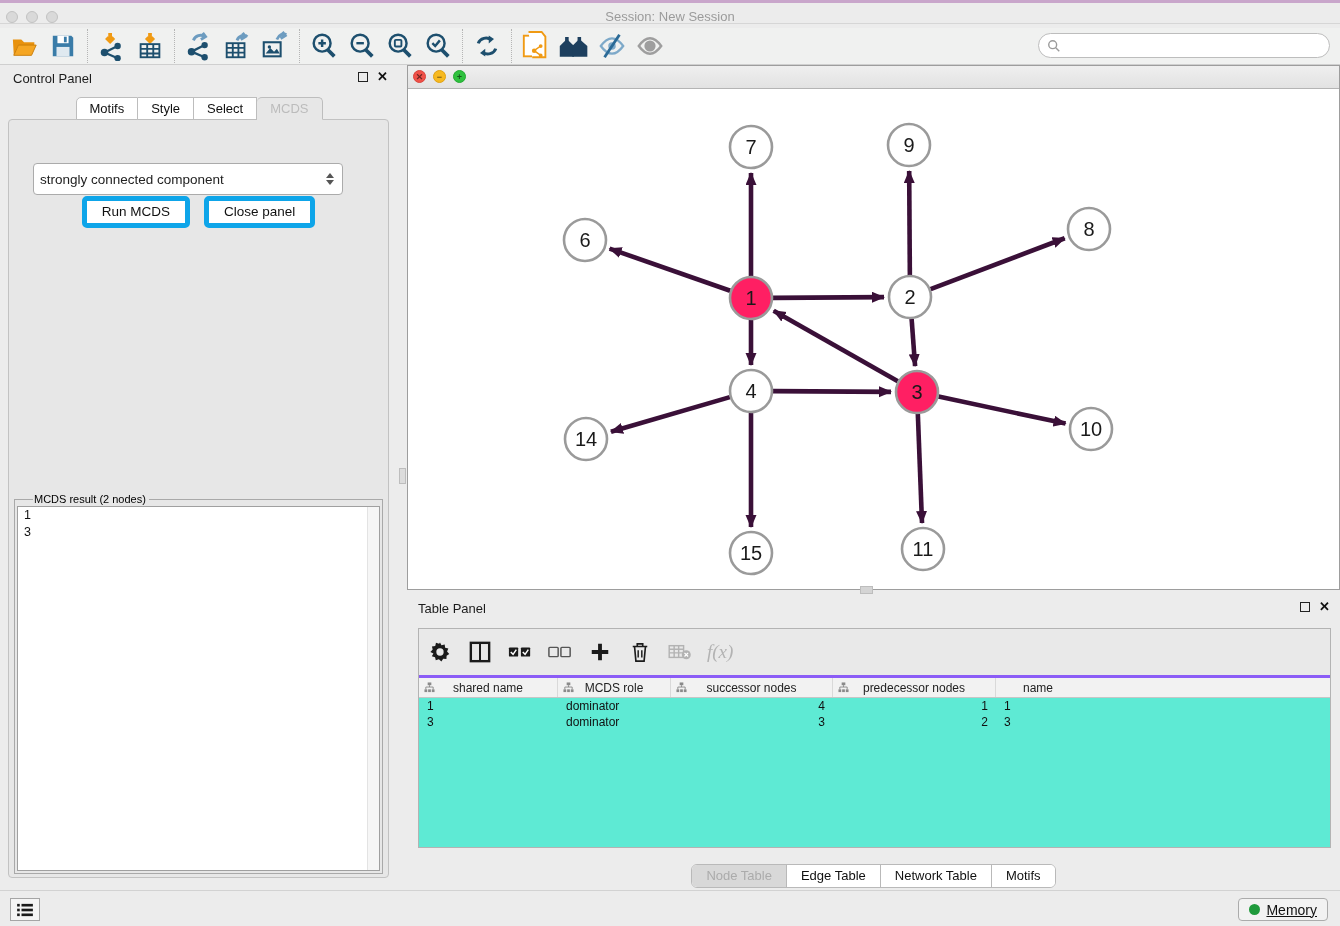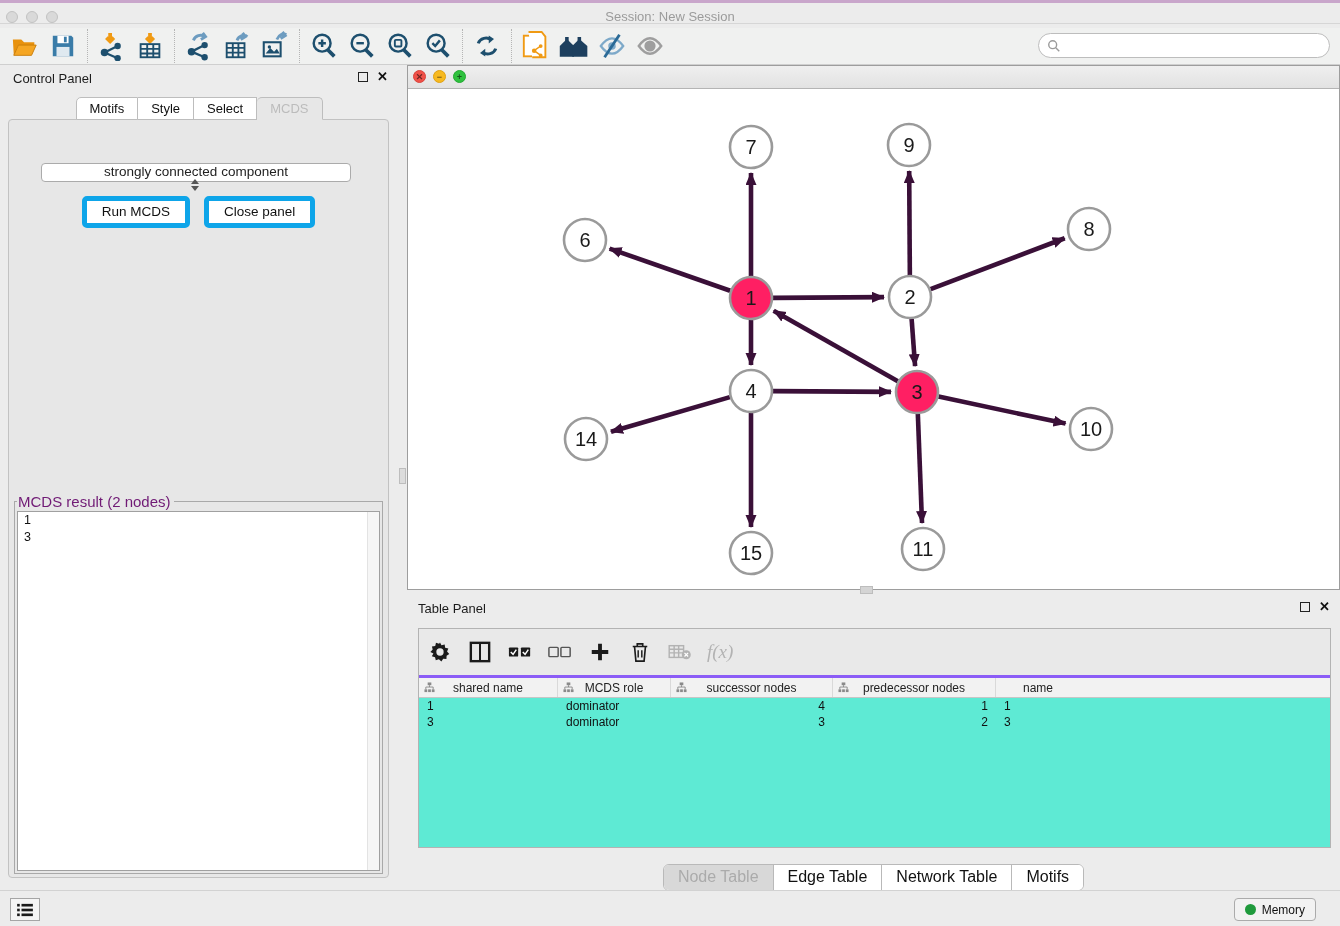--- a/index.html
+++ b/index.html
@@ -24,29 +24,29 @@
   .cp-title { position:absolute; left:13px; top:6px; font-size:13px; color:#1c1c1c; }
   .panel-controls { position:absolute; right:10px; top:6px; display:flex; gap:9px; align-items:center; }
   .float-box { width:10px; height:10px; border:1.5px solid #222; }
   .close-x { font-size:13px; font-weight:bold; color:#111; line-height:11px; }
   .cp-tabs { position:absolute; left:0; right:0; top:32px; height:23px; display:flex; justify-content:center; z-index:3; }
   .cp-tab { font-size:13px; padding:3px 13px 4px; background:#fff; border:1px solid #bdbdbd; border-left-width:0; color:#111; }
   .cp-tab:first-child { border-left-width:1px; border-top-left-radius:5px; }
   .cp-tab.active { background:#e7e7e7; color:#bcbcbc; border-top-right-radius:5px; border-top-left-radius:5px; border-bottom-color:#e7e7e7; }
   .cp-content { position:absolute; left:8px; right:9px; top:54px; bottom:12px; background:#e7e7e7; border:1px solid #c2c2c2; border-radius:4px; }
   .opt-label { position:absolute; top:20px; left:0; right:0; text-align:center; font-size:13.5px; color:#111; }
-  .dropdown { position:absolute; top:43px; left:32px; width:310px; height:19px; background:#fff; border:1px solid #ababab; border-radius:4px; display:flex; align-items:center; padding:0 6px; font-size:13.5px;flex-direction:column; }
+  .dropdown { position:absolute; top:43px; left:24px; width:310px; height:32px; background:#fff; border:1px solid #ababab; border-radius:4px; display:flex; align-items:center; padding:0 6px; font-size:13.5px; }
   .dropdown .dd-value { flex:1; }
   .dd-arrows { display:flex; flex-direction:column; gap:2px; align-items:center; margin-right:2px; }
   .dd-arrows .up { width:0; height:0; border-left:4px solid transparent; border-right:4px solid transparent; border-bottom:5px solid #555; }
   .dd-arrows .down { width:0; height:0; border-left:4px solid transparent; border-right:4px solid transparent; border-top:5px solid #555; }
   .btn-row { position:absolute; top:76px; left:0; right:0; display:flex; justify-content:center; gap:14px; }
   .push-btn { background:#fff; border:5px solid #0ea5e9; border-radius:5px; font-size:13.5px; padding:3px 15px 4px; color:#111; font-family:"Liberation Sans",sans-serif; }
   .result-fieldset { position:absolute; left:5px; right:5px; top:373px; bottom:3px; border:1px solid #a9a9a9; background:#e7e7e7; }
-  .result-fieldset legend { font-size:15px; color:#701a75; margin-left:2px; padding:0 3px 0 1px; }
+  .result-fieldset legend { font-size:11px; color:#000000; margin-left:18px; padding:0 3px 0 1px; }
   .result-area { position:absolute; left:2px; right:2px; top:1px; bottom:2px; background:#fff; border:1px solid #a0a0a0; overflow:hidden; }
   .result-line { font-size:12.5px; color:#111; padding-left:6px; line-height:17px; }
   .result-scroll { position:absolute; right:0; top:0; bottom:0; width:12px; background:#f6f6f6; border-left:1px solid #e3e3e3; }
 
   
   .network-frame { position:absolute; left:407px; top:65px; width:933px; height:525px; border:1px solid #9d9d9d; background:#fff; }
   .nf-titlebar { position:absolute; left:0; top:0; right:0; height:23px; background:linear-gradient(#efefef,#e2e2e2); border-bottom:1px solid #b4b4b4; }
   .nf-buttons { position:absolute; left:5px; top:4px; display:flex; gap:7px; }
   .nf-btn { width:13px; height:13px; border-radius:50%; font-size:9px; line-height:12px; text-align:center; color:rgba(0,0,0,.55); font-weight:bold; }
   .nf-btn.close { background:#f05149; border:1px solid #d8433c; }
@@ -66,28 +66,28 @@
   .fx-label { font-size:19px; font-style:italic; color:#b3b3b3; font-family:"Liberation Serif",serif; }
   .tp-table { position:absolute; left:0; top:46px; right:0; bottom:0; background:#5eead4; border-top:3px solid #8b5cf6; }
   .tbl-header { display:flex; height:20px; background:#f2f2f2; border-bottom:1px solid #c6c6c6; }
   .tbl-hcell { display:flex; align-items:center; justify-content:center; gap:6px; font-size:12px; color:#222; border-right:1px solid #d9d9d9; position:relative; }
   .tbl-hcell:last-child { border-right:none; }
   .tbl-hcell .hier-ic { position:absolute; left:5px; top:4px; }
   .tbl-row { display:flex; height:16px; }
   .tbl-cell { font-size:12px; color:#111; padding:1px 8px 0; white-space:nowrap; overflow:hidden; }
   .tp-tabs { position:absolute; left:0; right:0; top:267px; display:flex; justify-content:center; }
   .seg-group { display:flex; border:1px solid #b9b9b9; border-radius:6px; overflow:hidden; background:#fff; }
-  .seg { font-size:16px; padding:3px 14px 4px; border-right:1px solid #b9b9b9; color:#111; background:#fff; }
+  .seg { font-size:13px; padding:3px 14px 4px; border-right:1px solid #b9b9b9; color:#111; background:#fff; }
   .seg:last-child { border-right:none; }
   .seg.active { background:#d8d8d8; color:#ababab; }
 
   
   .status-bar { position:absolute; left:0; top:890px; width:1340px; height:36px; background:#ececec; border-top:1px solid #d2d2d2; }
   .list-btn { position:absolute; left:10px; top:7px; width:30px; height:23px; background:#f5f5f5; border:1px solid #a5a5a5; display:flex; align-items:center; justify-content:center; }
-  .memory-btn { position:absolute; right:24px; top:7px; height:23px; background:#f2f2f2; border:1px solid #ababab; border-radius:4px; display:flex; align-items:center; gap:6px; padding:0 10px; font-size:12px; color:#111; }
+  .memory-btn { position:absolute; right:12px; top:7px; height:23px; background:#f2f2f2; border:1px solid #ababab; border-radius:4px; display:flex; align-items:center; gap:6px; padding:0 10px; font-size:14px; color:#111;text-decoration:underline; }
   .mem-dot { width:11px; height:11px; border-radius:50%; background:#1f9a3c; }
 </style>
 </head>
 <body>
 
 <div class="titlebar">
   <div class="traffic-dots">
     <span class="dot"></span>
     <span class="dot"></span>
     <span class="dot"></span>

